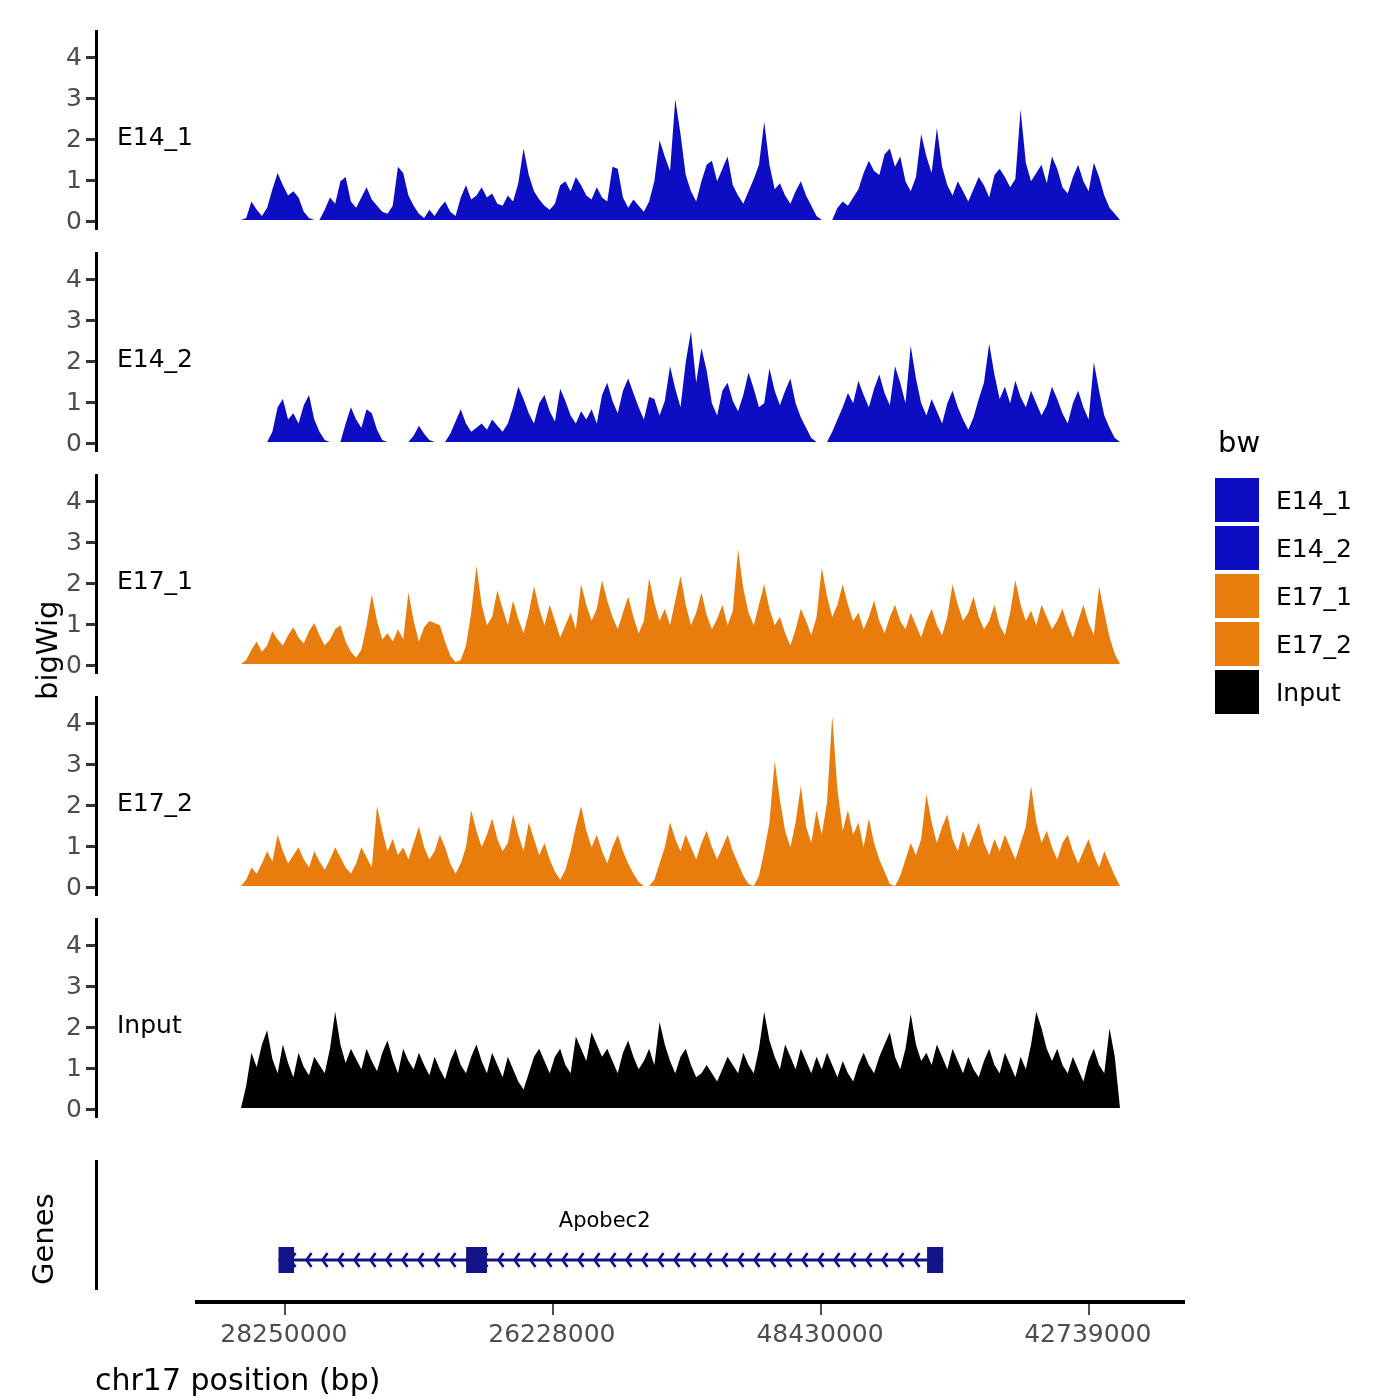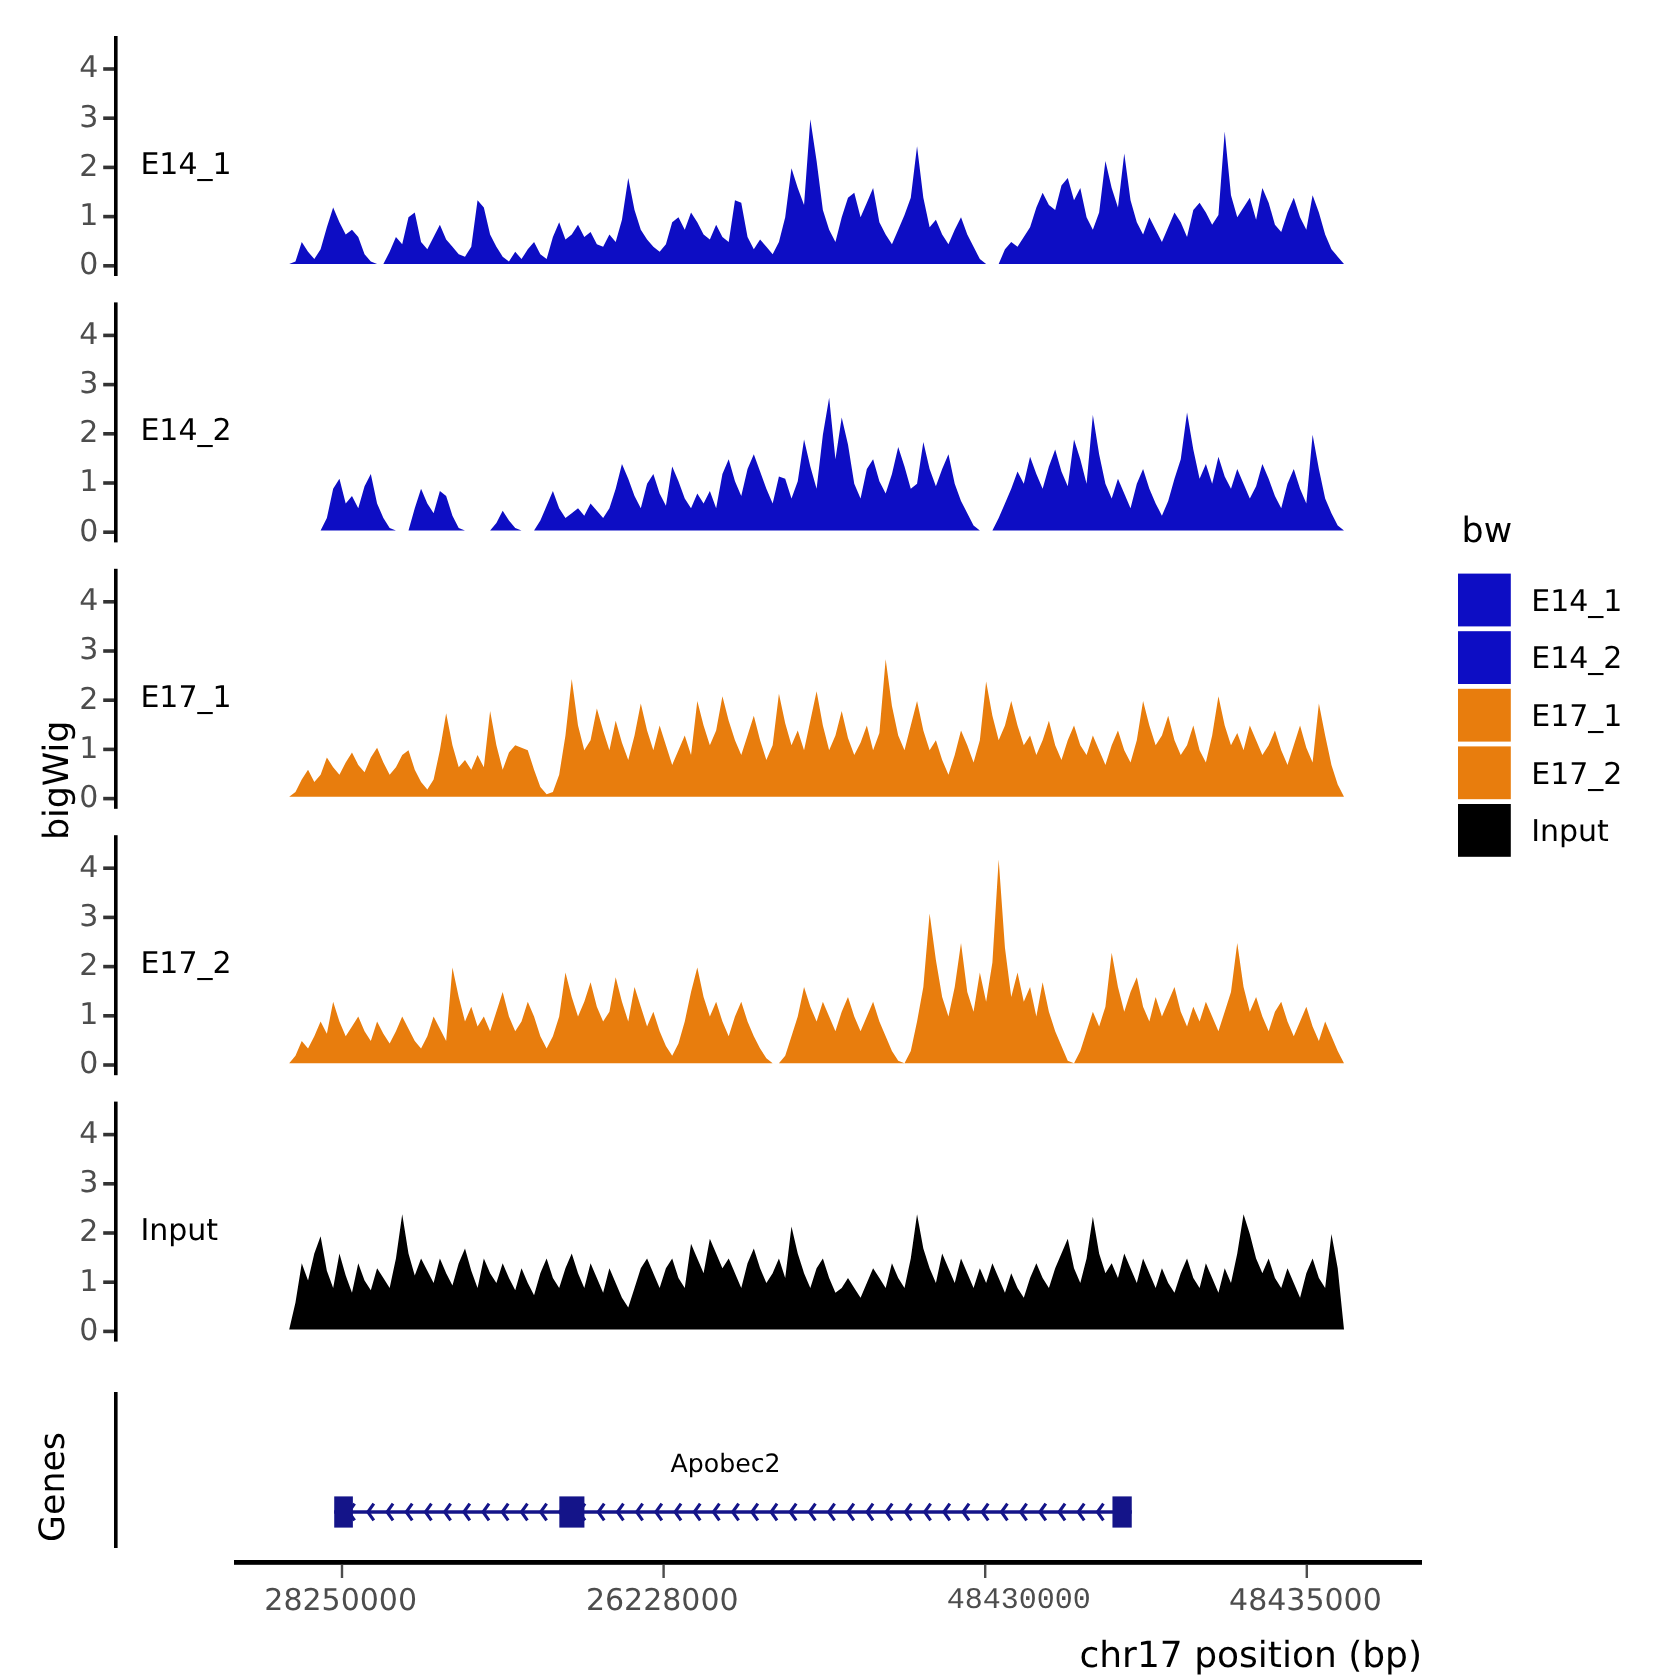--- a/index.html
+++ b/index.html
@@ -39,21 +39,21 @@
               color:#000;}
 
   
   #xaxis{position:absolute;left:95px;top:1300px;width:1090px;height:100px;}
   #xaxis .xline{position:absolute;left:100px;top:0;width:990px;height:4px;
                 background:#000;}
   #xaxis .xtick{position:absolute;top:4px;width:2.5px;height:11px;
                 background:#4d4d4d;}
   #xaxis .xticklab{position:absolute;top:19px;transform:translateX(-50%);
                    font-size:25px;color:#4d4d4d;white-space:nowrap;}
-  #xtitle{position:absolute;left:0;top:62px;width:1090px;text-align:right;
+  #xtitle{position:absolute;left:0;top:62px;width:1090px;text-align:left;
           font-size:30px;color:#000;}
 
   
   #legend{position:absolute;left:1215px;top:425px;width:175px;}
   #legend-title{font-size:29px;color:#000;margin:0 0 18px 3px;}
   .legend-row{display:flex;align-items:center;height:46px;margin-bottom:2px;}
   .legend-key{width:44px;height:44px;flex:0 0 44px;}
   .legend-text{margin-left:17px;font-size:25px;color:#000;white-space:nowrap;}
 </style>
 </head>
@@ -226,23 +226,23 @@
   </div>
 
   <div id="xaxis">
     <div class="xline"></div>
     <div id="xticks">
         <div class="xtick" style="left: 188.878px;"></div>
         <div class="xticklab" style="left: 188.878px;">28250000</div>
         <div class="xtick" style="left: 456.866px;"></div>
         <div class="xticklab" style="left: 456.866px;">26228000</div>
         <div class="xtick" style="left: 724.854px;"></div>
-        <div class="xticklab" style="left: 754px; font-family: Liberation Mono, monospace;">48430000</div>
+        <div class="xticklab" style="left: 725px;">48430000</div>
         <div class="xtick" style="left: 992.841px;"></div>
-        <div class="xticklab" style="left: 992.841px;">48435000</div>
+        <div class="xticklab" style="left: 992.841px;">42739000</div>
       </div>
     <div id="xtitle">chr17 position (bp)</div>
   </div>
 
   <div id="legend">
     <div id="legend-title">bw</div>
     <div id="legend-items">
         <div class="legend-row">
           <div class="legend-key" style="background: rgb(13, 13, 196);"></div>
           <div class="legend-text">E14_1</div>

